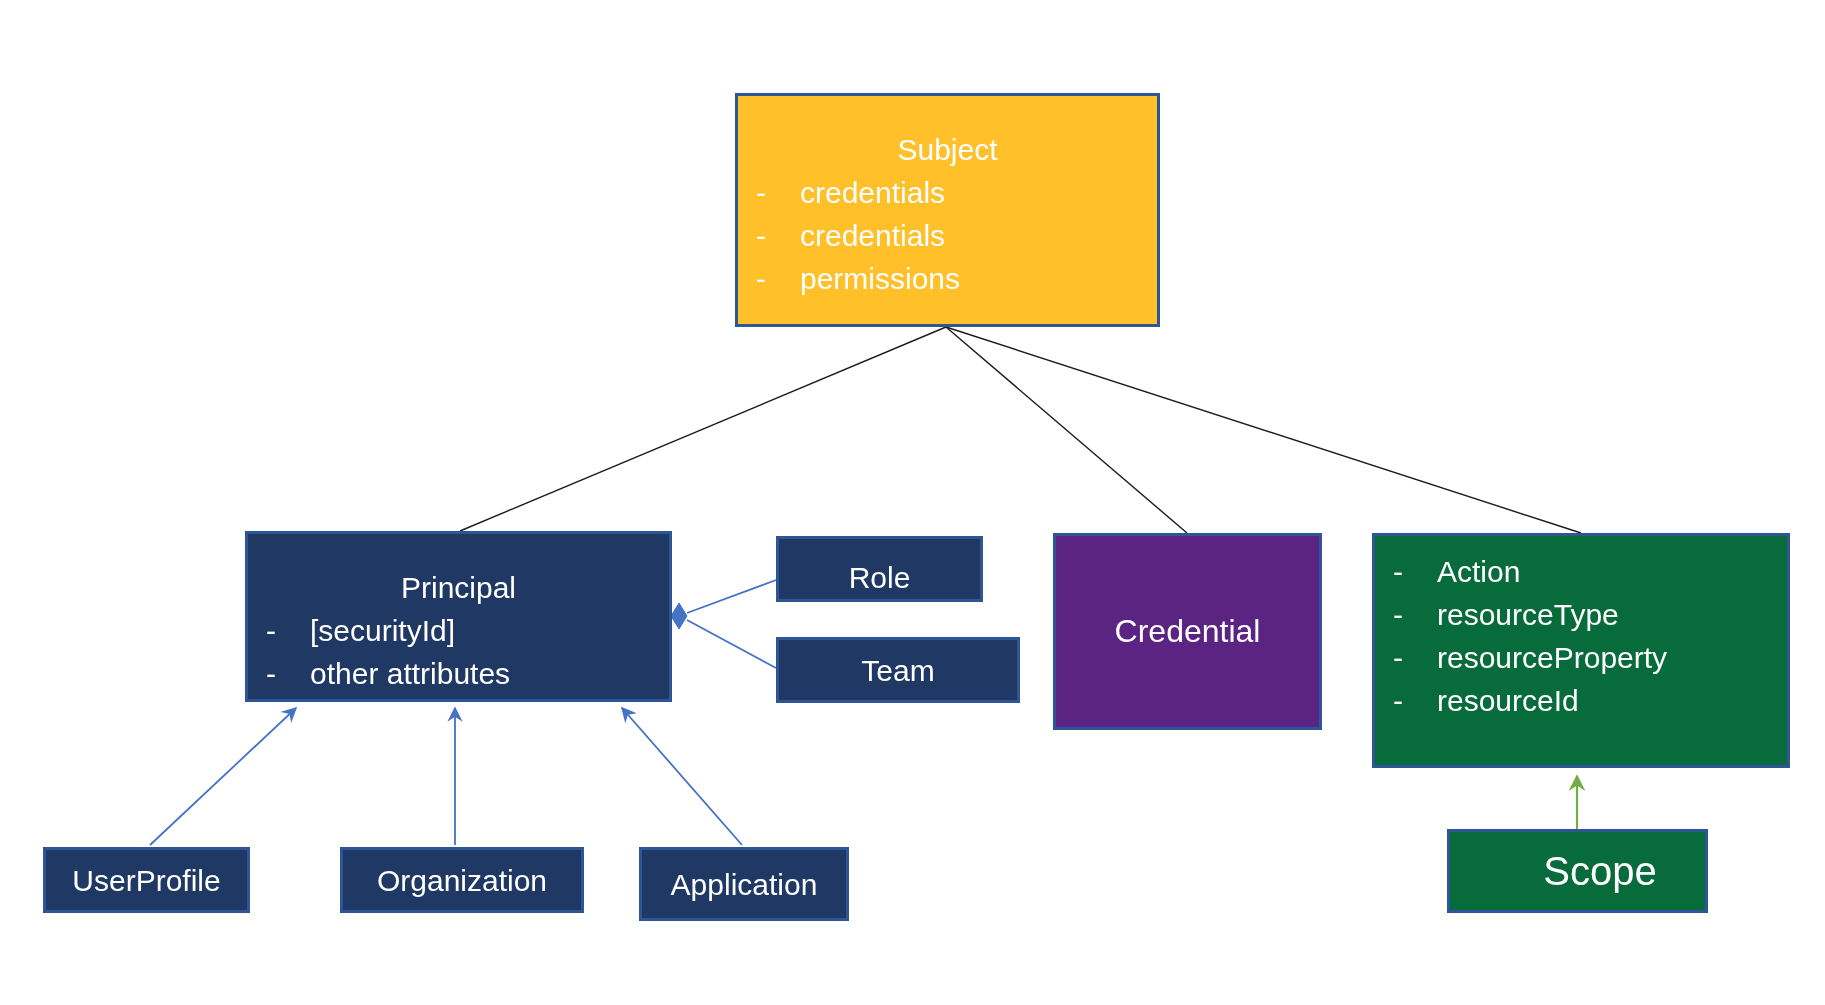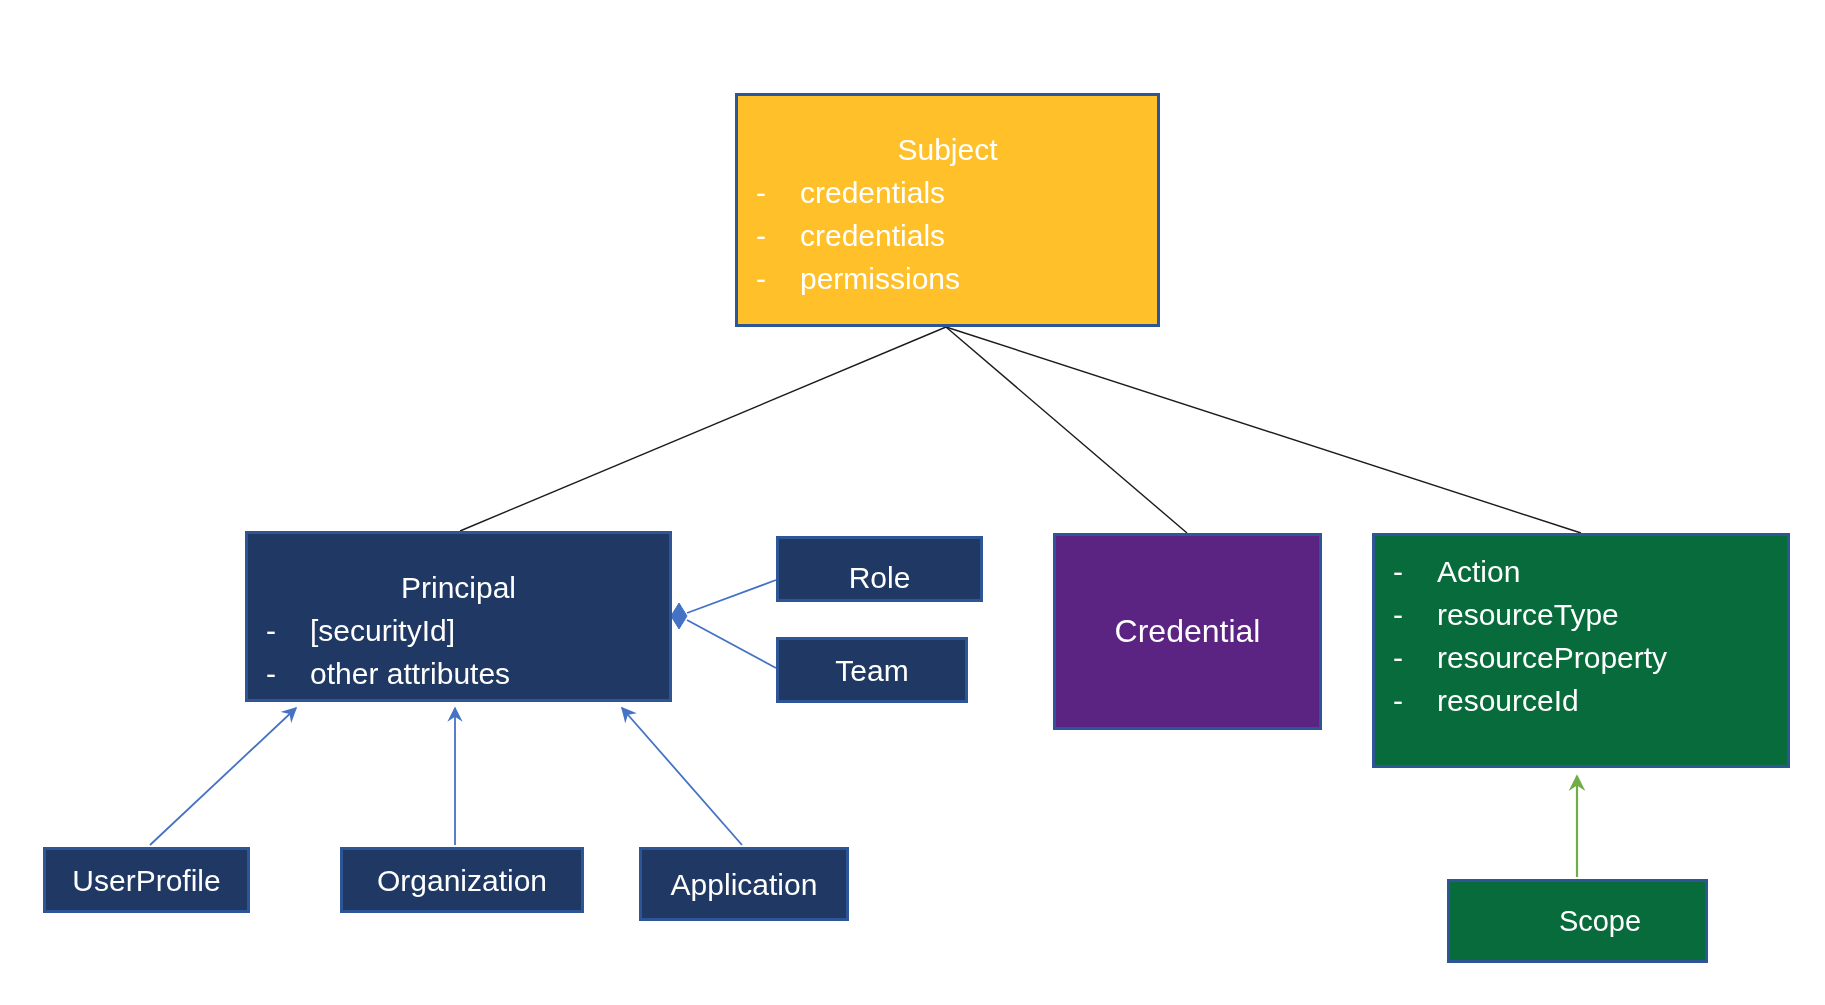--- a/index.html
+++ b/index.html
@@ -39,27 +39,27 @@
     line-height:43px;
   }
   .node .title{text-align:center;}
   .node .item{display:flex;padding-left:18px;}
   .node .dash{width:44px;flex:0 0 44px;}
   .label-box{display:flex;align-items:center;justify-content:center;}
 
   .n-subject   {left:735px; top:93px;  width:425px;height:234px;background:var(--subject-fill);   padding-top:32px;}
   .n-principal {left:245px; top:531px; width:427px;height:171px;background:var(--navy-fill);      padding-top:32px;}
   .n-role      {left:776px; top:536px; width:207px;height:66px; background:var(--navy-fill);align-items:flex-end;}
-  .n-team      {left:776px; top:637px; width:192px;height:66px; background:var(--navy-fill);}
+  .n-team      {left:776px; top:637px; width:244px;height:66px; background:var(--navy-fill);}
   .n-credential{left:1053px;top:533px; width:269px;height:197px;background:var(--credential-fill);font-size:32px;}
   .n-permission{left:1372px;top:533px; width:418px;height:235px;background:var(--green-fill);     padding-top:14px;}
   .n-userprofile {left:43px; top:847px;width:207px;height:66px; background:var(--navy-fill);}
   .n-organization{left:340px;top:847px;width:244px;height:66px; background:var(--navy-fill);}
   .n-application {left:639px;top:847px;width:210px;height:74px; background:var(--navy-fill);}
-  .n-scope     {left:1447px;top:879px; width:261px;height:84px; background:var(--green-fill);     font-size:29px;padding-left:45px;}
+  .n-scope     {left:1447px;top:829px; width:261px;height:84px; background:var(--green-fill);     font-size:40px;padding-left:45px;}
 </style>
 </head>
 <body>
 
 <div class="canvas">
 
   <svg class="edges" viewBox="0 0 1825 1005">
     <defs>
       <marker id="arrowBlue" viewBox="0 0 10 10" refX="9" refY="5" markerWidth="8.5" markerHeight="8.5" orient="auto">
         <path class="mk-blue" d="M0,0 L10,5 L0,10 L3.2,5 Z"></path>

